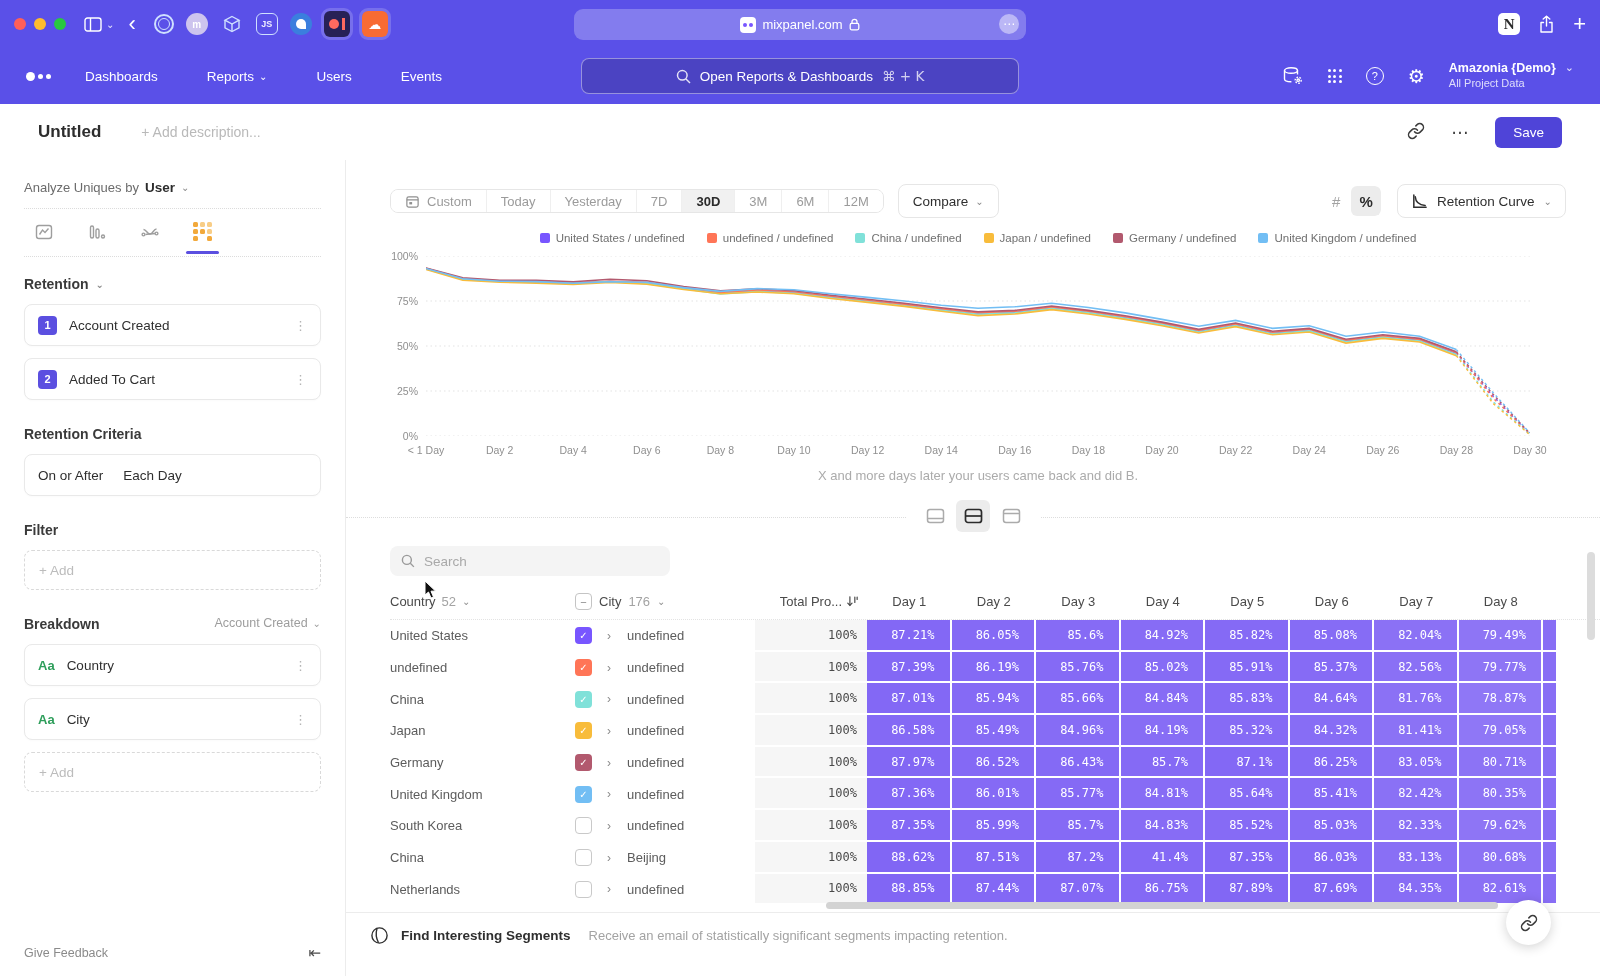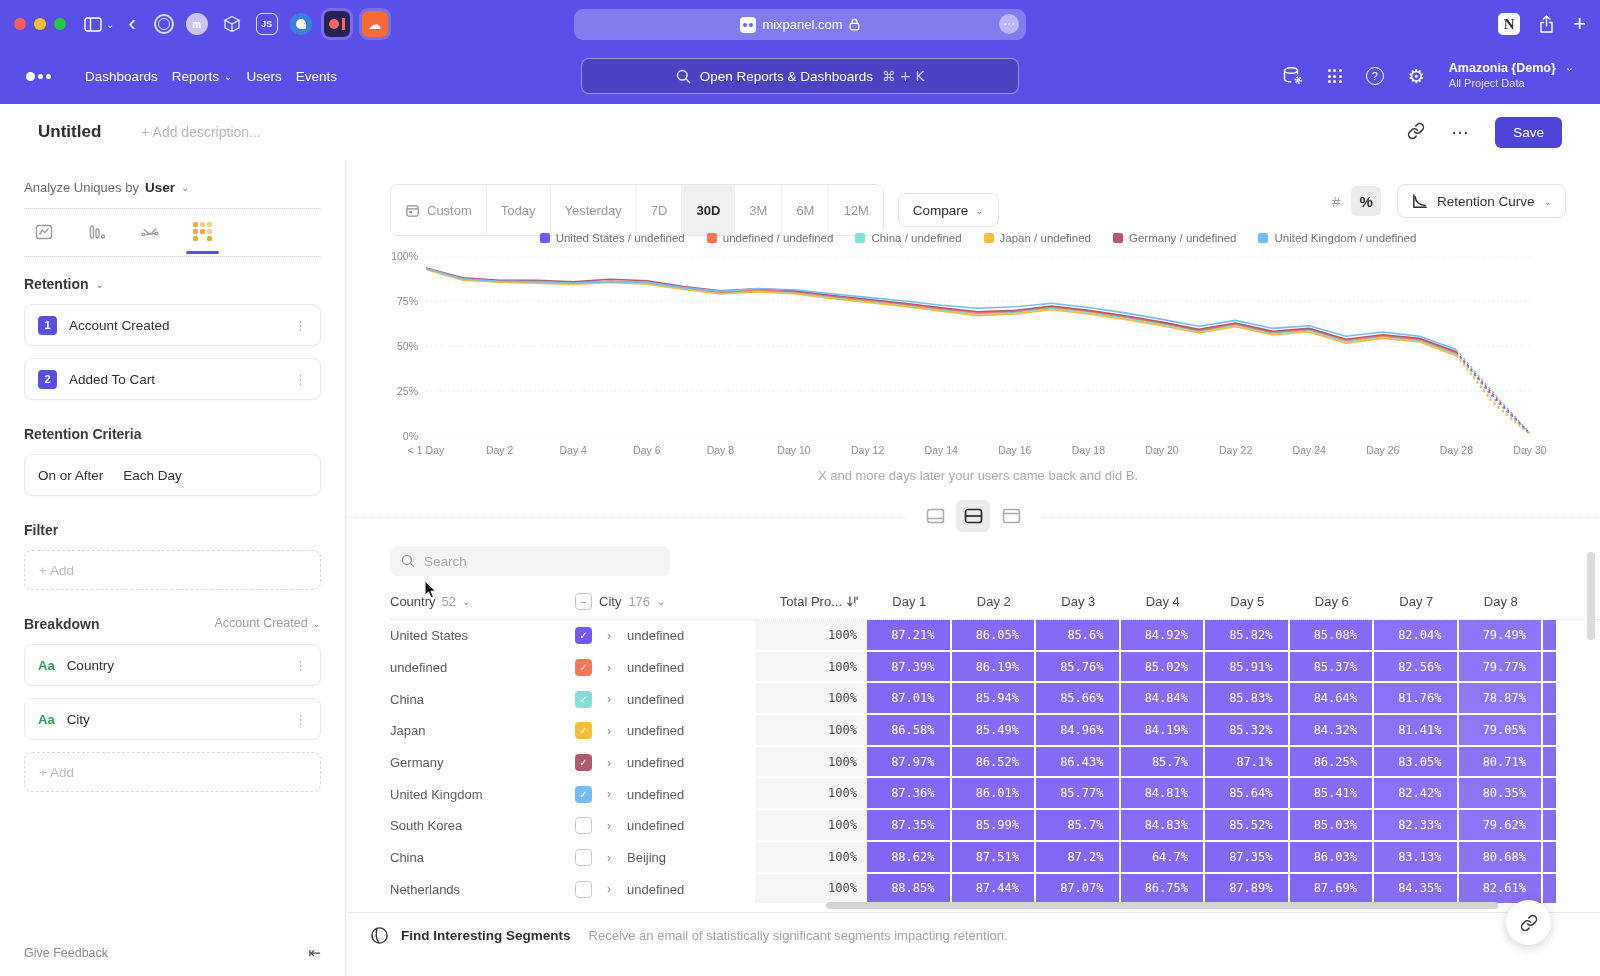--- a/index.html
+++ b/index.html
@@ -35,21 +35,21 @@
   .url-more { position:absolute; right:7px; top:5px; width:20px; height:20px; border-radius:50%; background:rgba(255,255,255,.45); color:#fff; display:flex; align-items:center; justify-content:center; font-size:12px; }
   .browser-right { margin-left:auto; display:flex; align-items:center; gap:18px; }
   .notion { width:22px; height:22px; background:#fff; border-radius:5px; color:#2b2b2b; font-family:"Liberation Serif",serif; font-weight:bold; font-size:15px; display:flex; align-items:center; justify-content:center; }
   .plus { color:#fff; font-size:22px; font-weight:300; }
 
   
   .nav-bar { height:56px; background:#5a50e8; display:flex; align-items:center; padding:0 26px; position:relative; color:#fff; }
   .mp-logo { display:flex; align-items:flex-end; gap:3px; margin-right:34px; }
   .mp-logo i { background:#fff; border-radius:50%; display:block; }
   .mp-logo .d1{width:9px;height:9px;} .mp-logo .d2{width:5px;height:5px;margin-bottom:2px;} 
-  .nav-links { display:flex; gap:14px; align-items:center; font-size:13.5px; }
+  .nav-links { display:flex; gap:49px; align-items:center; font-size:13.5px; }
   .nav-links .lnk { display:flex; align-items:center; gap:5px; cursor:default; }
   .nav-search { position:absolute; left:50%; transform:translateX(-50%); top:10px; width:438px; height:36px; background:rgba(0,0,0,.16); border:1px solid rgba(255,255,255,.42); border-radius:8px; display:flex; align-items:center; justify-content:center; gap:9px; font-size:13.5px; }
   .nav-search .sc { color:rgba(255,255,255,.75); }
   .nav-right { margin-left:auto; display:flex; align-items:center; gap:24px; }
   .grid-dots { display:grid; grid-template-columns:repeat(3,3px); grid-gap:2.5px; }
   .grid-dots i { width:3px; height:3px; background:#fff; border-radius:50%; display:block; }
   .help-circle { width:18px; height:18px; border:1.5px solid #fff; border-radius:50%; display:flex; align-items:center; justify-content:center; font-size:11px; }
   .gear { font-size:19px; line-height:1; }
   .project { text-align:left; line-height:1.25; }
   .project .pn { font-size:12.5px; font-weight:bold; }
@@ -91,21 +91,21 @@
   .crit-card span { font-size:13.5px; color:#2f2f2f; }
   .add-card { margin-top:12px; height:40px; border:1px dashed #d9d9d9; border-radius:8px; display:flex; align-items:center; padding:0 14px; color:#bcbcbc; font-size:13.5px; }
   .bd-head { margin-top:26px; display:flex; align-items:flex-start; }
   .bd-scope { margin-left:auto; color:#9d9d9d; font-size:12.5px; display:flex; gap:5px; align-items:center;}
   .aa { color:#2e9e5b; font-size:13px; font-weight:bold; }
   .give-fb { position:absolute; bottom:16px; left:24px; color:#8a8a8a; font-size:12.5px; }
   .collapse-ic { position:absolute; bottom:14px; right:24px; color:#4c4c4c; font-size:15px; }
 
   
   .ranges-row { position:absolute; top:24px; left:44px; display:flex; align-items:center; }
-  .range-group { display:flex; border:1px solid #e6e6e6; border-radius:8px; overflow:hidden; height:52px; }
+  .range-group { display:flex; border:1px solid #e6e6e6; border-radius:8px; overflow:hidden; height:24px; }
   .range-btn { padding:0 14px; display:flex; align-items:center; gap:7px; color:#9b9b9b; font-size:13px; border-left:1px solid #efefef; background:#fff; }
   .range-btn:first-child { border-left:none; }
   .range-btn.active { background:#f1f1f1; color:#2b2b2b; font-weight:bold; }
   .compare-btn { margin-left:14px; border:1px solid #e6e6e6; border-radius:8px; height:34px; padding:0 14px; display:flex; align-items:center; gap:7px; color:#2f2f2f; font-size:13.5px; background:#fff; }
   .chart-right { position:absolute; top:24px; right:34px; display:flex; align-items:center; }
   .pct-toggle { display:flex; border-radius:6px; overflow:hidden; }
   .pct-toggle span { width:30px; height:30px; display:flex; align-items:center; justify-content:center; font-size:15px; }
   .pct-toggle .off { color:#a2a2a2; }
   .pct-toggle .on { background:#ececec; border-radius:6px; color:#2b2b2b; font-weight:bold; }
   .charttype-btn { margin-left:16px; border:1px solid #e6e6e6; border-radius:8px; height:34px; padding:0 13px; display:flex; align-items:center; gap:9px; font-size:13.5px; color:#2f2f2f; background:#fff; }
@@ -736,21 +736,21 @@
             </div>
             <div class="c-city">
               <span class="cb un"></span>
               <span class="expander">›</span>
               <span class="name">Beijing</span>
             </div>
             <div class="cell-total">100%</div>
             <div class="cell-day" style="background: rgba(113, 82, 243, 0.886);">88.62%</div>
             <div class="cell-day" style="background: rgba(113, 82, 243, 0.875);">87.51%</div>
             <div class="cell-day" style="background: rgba(113, 82, 243, 0.87);">87.2%</div>
-            <div class="cell-day" style="background: rgba(113, 82, 243, 0.867);">64.7%</div>
+            <div class="cell-day" style="background: rgba(113, 82, 243, 0.867);">41.4%</div>
             <div class="cell-day" style="background: rgba(113, 82, 243, 0.875);">87.35%</div>
             <div class="cell-day" style="background: rgba(113, 82, 243, 0.86);">86.03%</div>
             <div class="cell-day" style="background: rgba(113, 82, 243, 0.83);">83.13%</div>
             <div class="cell-day" style="background: rgba(113, 82, 243, 0.808);">80.68%</div>
             <div class="cell-sliver" style="background: rgba(113, 82, 243, 0.84);"></div>
           </div>
           <div class="t-row">
             <div class="c-country">
               <span class="name">Netherlands</span>
             </div>

